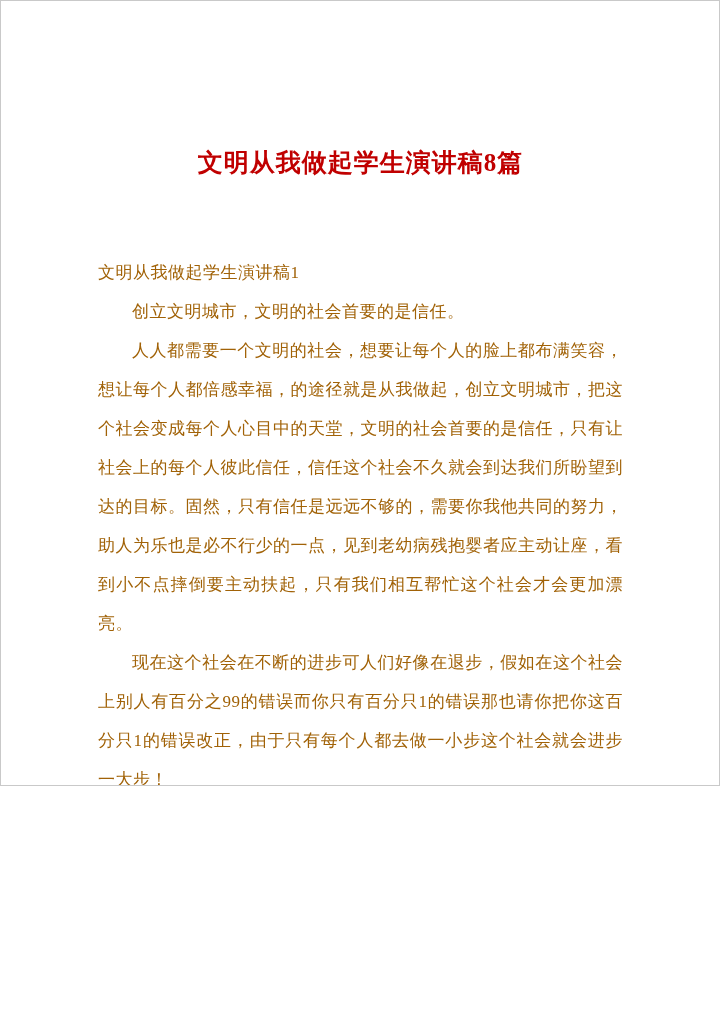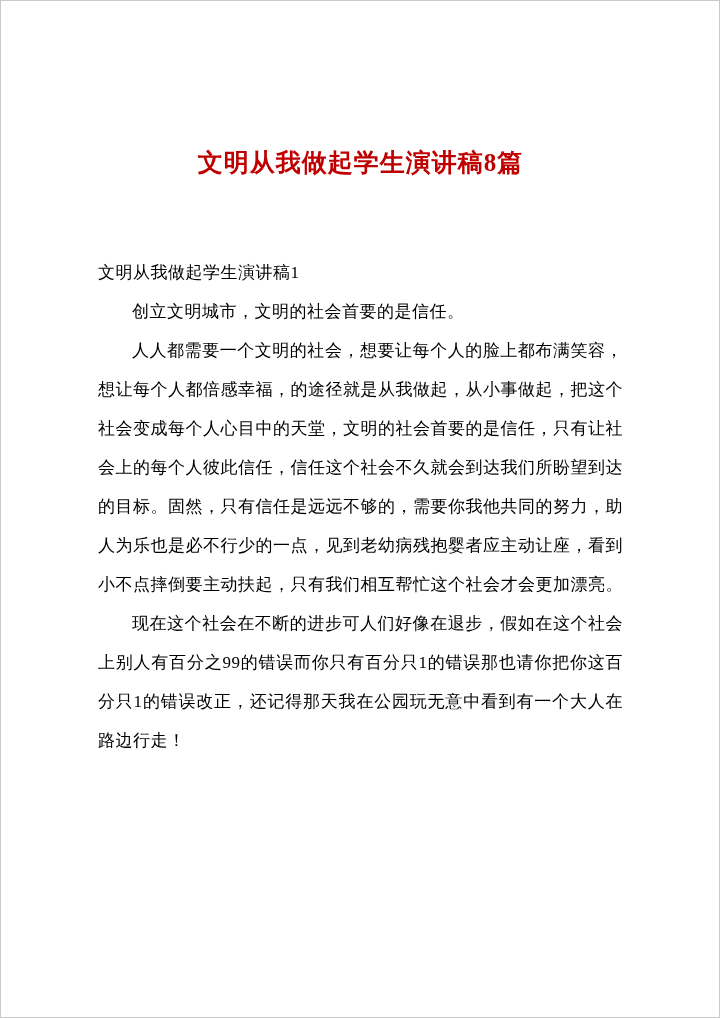--- a/index.html
+++ b/index.html
@@ -3,21 +3,21 @@
 <meta charset="utf-8">
 <style>
   * { margin: 0; padding: 0; box-sizing: border-box; }
   html, body {
     background: #ffffff;
     font-family: "Liberation Serif", "DejaVu Serif", serif;
   }
   .page {
     position: relative;
     width: 720px;
-    height: 1018px;
+    height: 786px;
     margin: 0 auto;
     background: #ffffff;
     border: 1px solid #c9c9c9;
     padding: 146px 96px 0 97px;
     overflow: hidden;
   }
   .doc-title {
     text-align: center;
     font-size: 25px;
     font-weight: bold;
@@ -27,32 +27,32 @@
     margin-bottom: 74px;
     font-family: "Liberation Serif", "DejaVu Serif", serif;
   }
   .doc-body {
     color: #333333;
   }
   .para {
     font-size: 17px;
     line-height: 39px;
     text-align: justify;
-    color: #000000;
+    color: #a16207;
     letter-spacing: 0.5px;
     word-break: break-all;
   }
   .para.indent {
     text-indent: 2em;
   }
 </style>
 </head>
 <body>
 
 <div class="page">
   <h1 class="doc-title">文明从我做起学生演讲稿8篇</h1>
   <div class="doc-body">
     <p class="para">文明从我做起学生演讲稿1</p>
     <p class="para indent">创立文明城市，文明的社会首要的是信任。</p>
-    <p class="para indent">人人都需要一个文明的社会，想要让每个人的脸上都布满笑容，想让每个人都倍感幸福，的途径就是从我做起，从小事做起，把这个社会变成每个人心目中的天堂，文明的社会首要的是信任，只有让社会上的每个人彼此信任，信任这个社会不久就会到达我们所盼望到达的目标。固然，只有信任是远远不够的，需要你我他共同的努力，助人为乐也是必不行少的一点，见到老幼病残抱婴者应主动让座，看到小不点摔倒要主动扶起，只有我们相互帮忙这个社会才会更加漂亮。</p>
-    <p class="para indent">现在这个社会在不断的进步可人们好像在退步，假如在这个社会上别人有百分之99的错误而你只有百分只1的错误那也请你把你这百分只1的错误改正，还记得那天我在公园玩无意中看到有一个大人在路边行走！</p>
+    <p class="para indent">人人都需要一个文明的社会，想要让每个人的脸上都布满笑容，想让每个人都倍感幸福，的途径就是从我做起，创立文明城市，把这个社会变成每个人心目中的天堂，文明的社会首要的是信任，只有让社会上的每个人彼此信任，信任这个社会不久就会到达我们所盼望到达的目标。固然，只有信任是远远不够的，需要你我他共同的努力，助人为乐也是必不行少的一点，见到老幼病残抱婴者应主动让座，看到小不点摔倒要主动扶起，只有我们相互帮忙这个社会才会更加漂亮。</p>
+    <p class="para indent">现在这个社会在不断的进步可人们好像在退步，假如在这个社会上别人有百分之99的错误而你只有百分只1的错误那也请你把你这百分只1的错误改正，由于只有每个人都去做一小步这个社会就会进步一大步！</p>
   </div>
 </div>
 
 </body></html>

